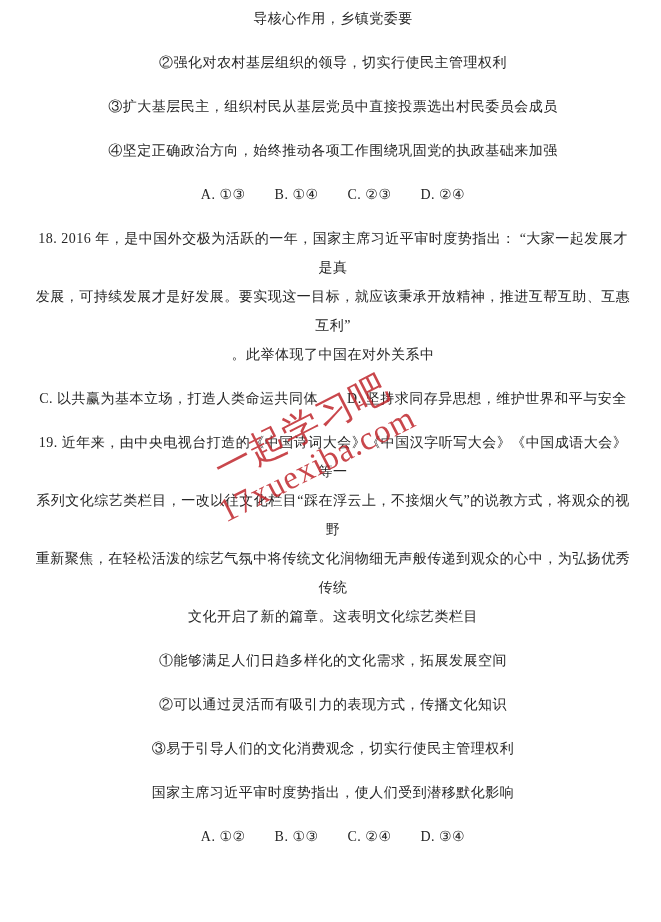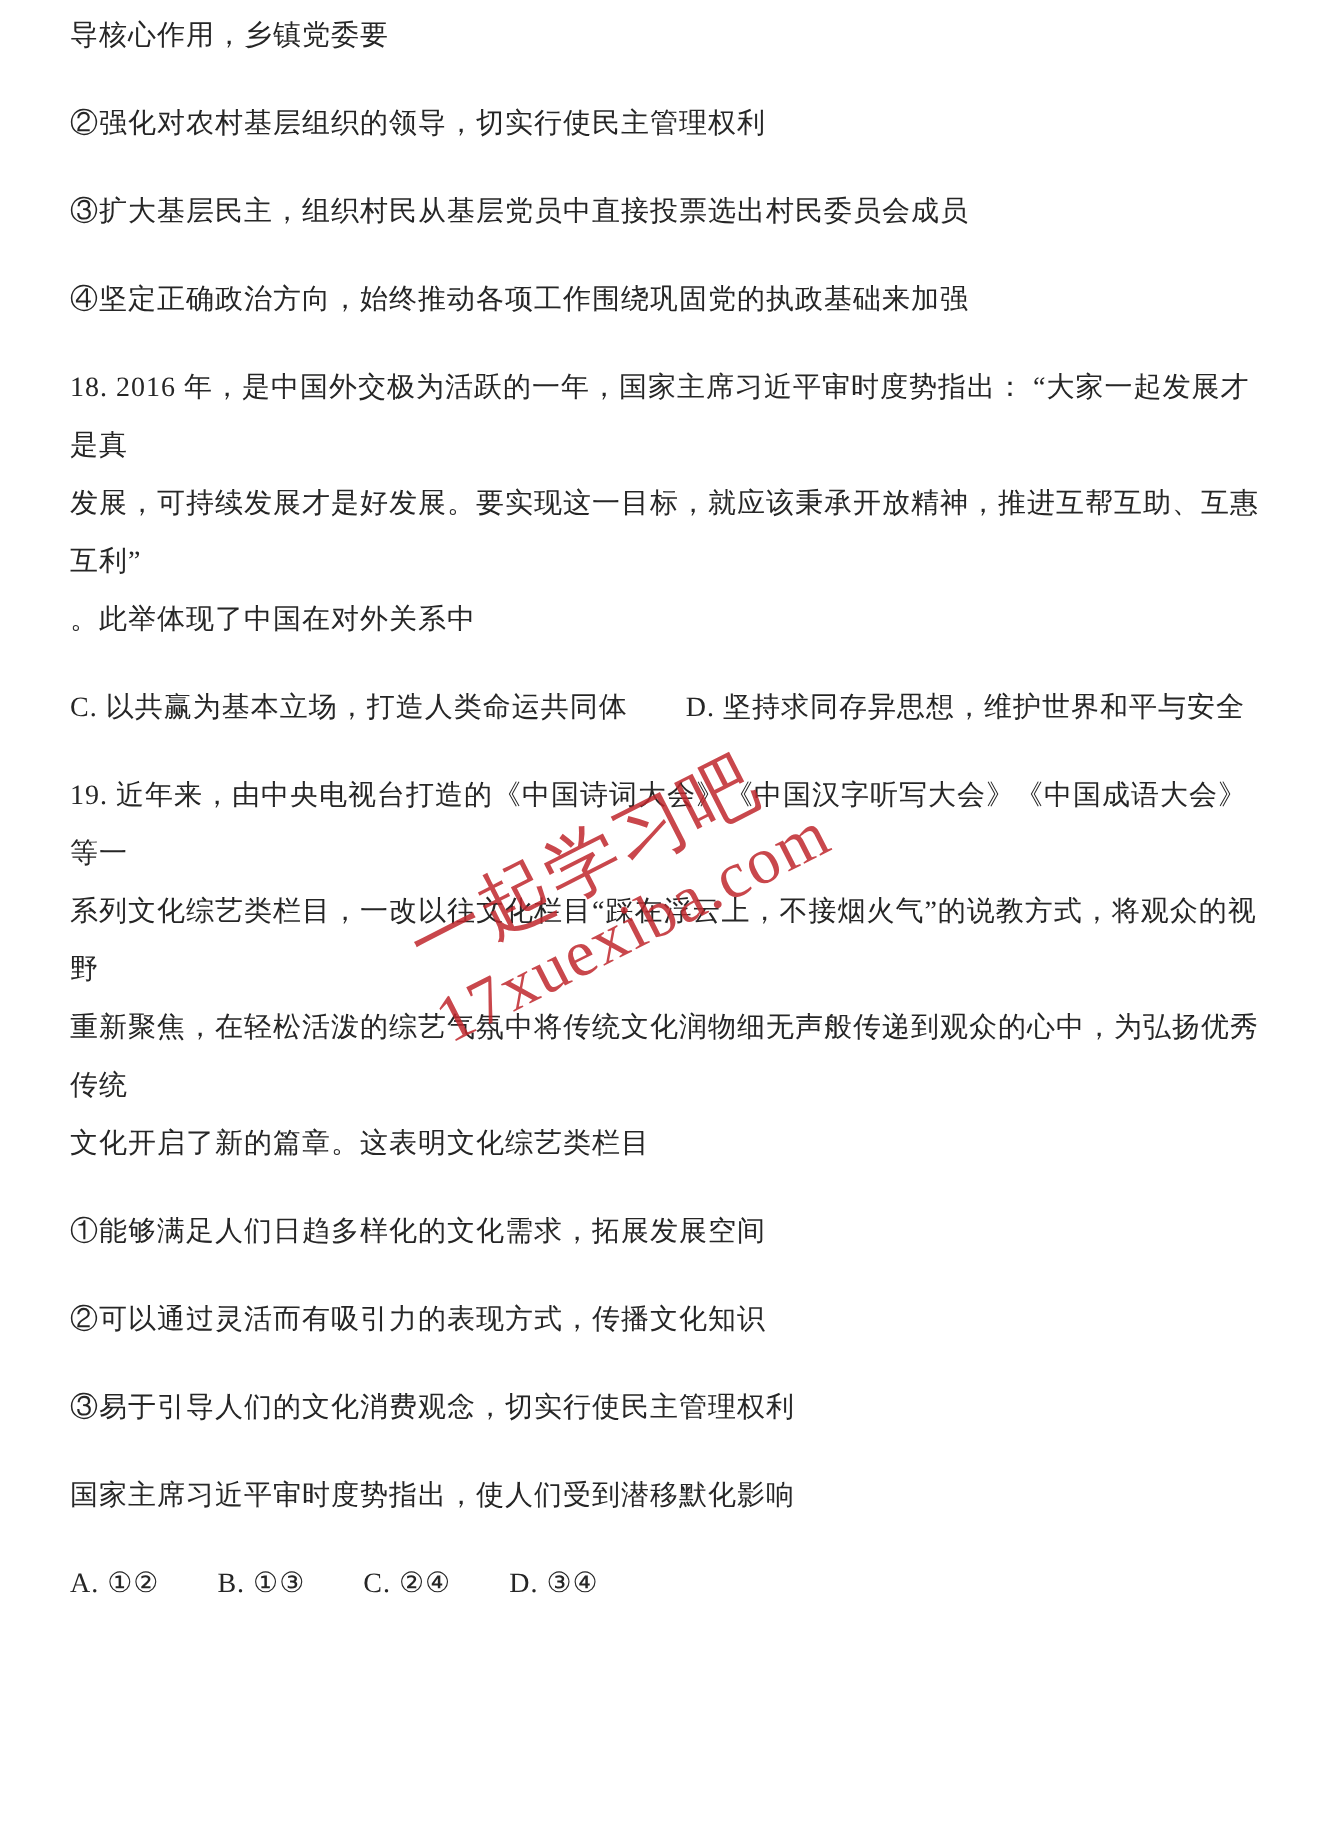--- a/index.html
+++ b/index.html
@@ -8,20 +8,21 @@
     background: #ffffff;
   }
   .page {
     position: relative;
     width: 661px;
     height: 922px;
     background: #ffffff;
     overflow: hidden;
     font-family: "Liberation Serif", "DejaVu Serif", serif;
     color: #262626;
+    text-align: center;
   }
   .doc-body {
     position: absolute;
     left: 35px;
     top: 4px;
     width: 596px;
   }
   .doc-body p {
     margin: 0 0 15px 0;
     font-size: 14px;
@@ -59,20 +60,21 @@
 </style>
 </head>
 <body>
 
 <div class="page" style="background: rgb(255, 255, 255); color: rgb(38, 38, 38);">
   <div class="doc-body">
     <p>导核心作用，乡镇党委要</p>
     <p>②强化对农村基层组织的领导，切实行使民主管理权利</p>
     <p>③扩大基层民主，组织村民从基层党员中直接投票选出村民委员会成员</p>
     <p>④坚定正确政治方向，始终推动各项工作围绕巩固党的执政基础来加强</p>
+    <p>A. ①③　　B. ①④　　C. ②③　　D. ②④</p>
     <p>18. 2016 年，是中国外交极为活跃的一年，国家主席习近平审时度势指出： “大家一起发展才是真
 发展，可持续发展才是好发展。要实现这一目标，就应该秉承开放精神，推进互帮互助、互惠互利”
 。此举体现了中国在对外关系中</p>
     <p>C. 以共赢为基本立场，打造人类命运共同体　　D. 坚持求同存异思想，维护世界和平与安全</p>
     <p>19. 近年来，由中央电视台打造的《中国诗词大会》《中国汉字听写大会》《中国成语大会》等一
 系列文化综艺类栏目，一改以往文化栏目“踩在浮云上，不接烟火气”的说教方式，将观众的视野
 重新聚焦，在轻松活泼的综艺气氛中将传统文化润物细无声般传递到观众的心中，为弘扬优秀传统
 文化开启了新的篇章。这表明文化综艺类栏目</p>
     <p>①能够满足人们日趋多样化的文化需求，拓展发展空间</p>
     <p>②可以通过灵活而有吸引力的表现方式，传播文化知识</p>

